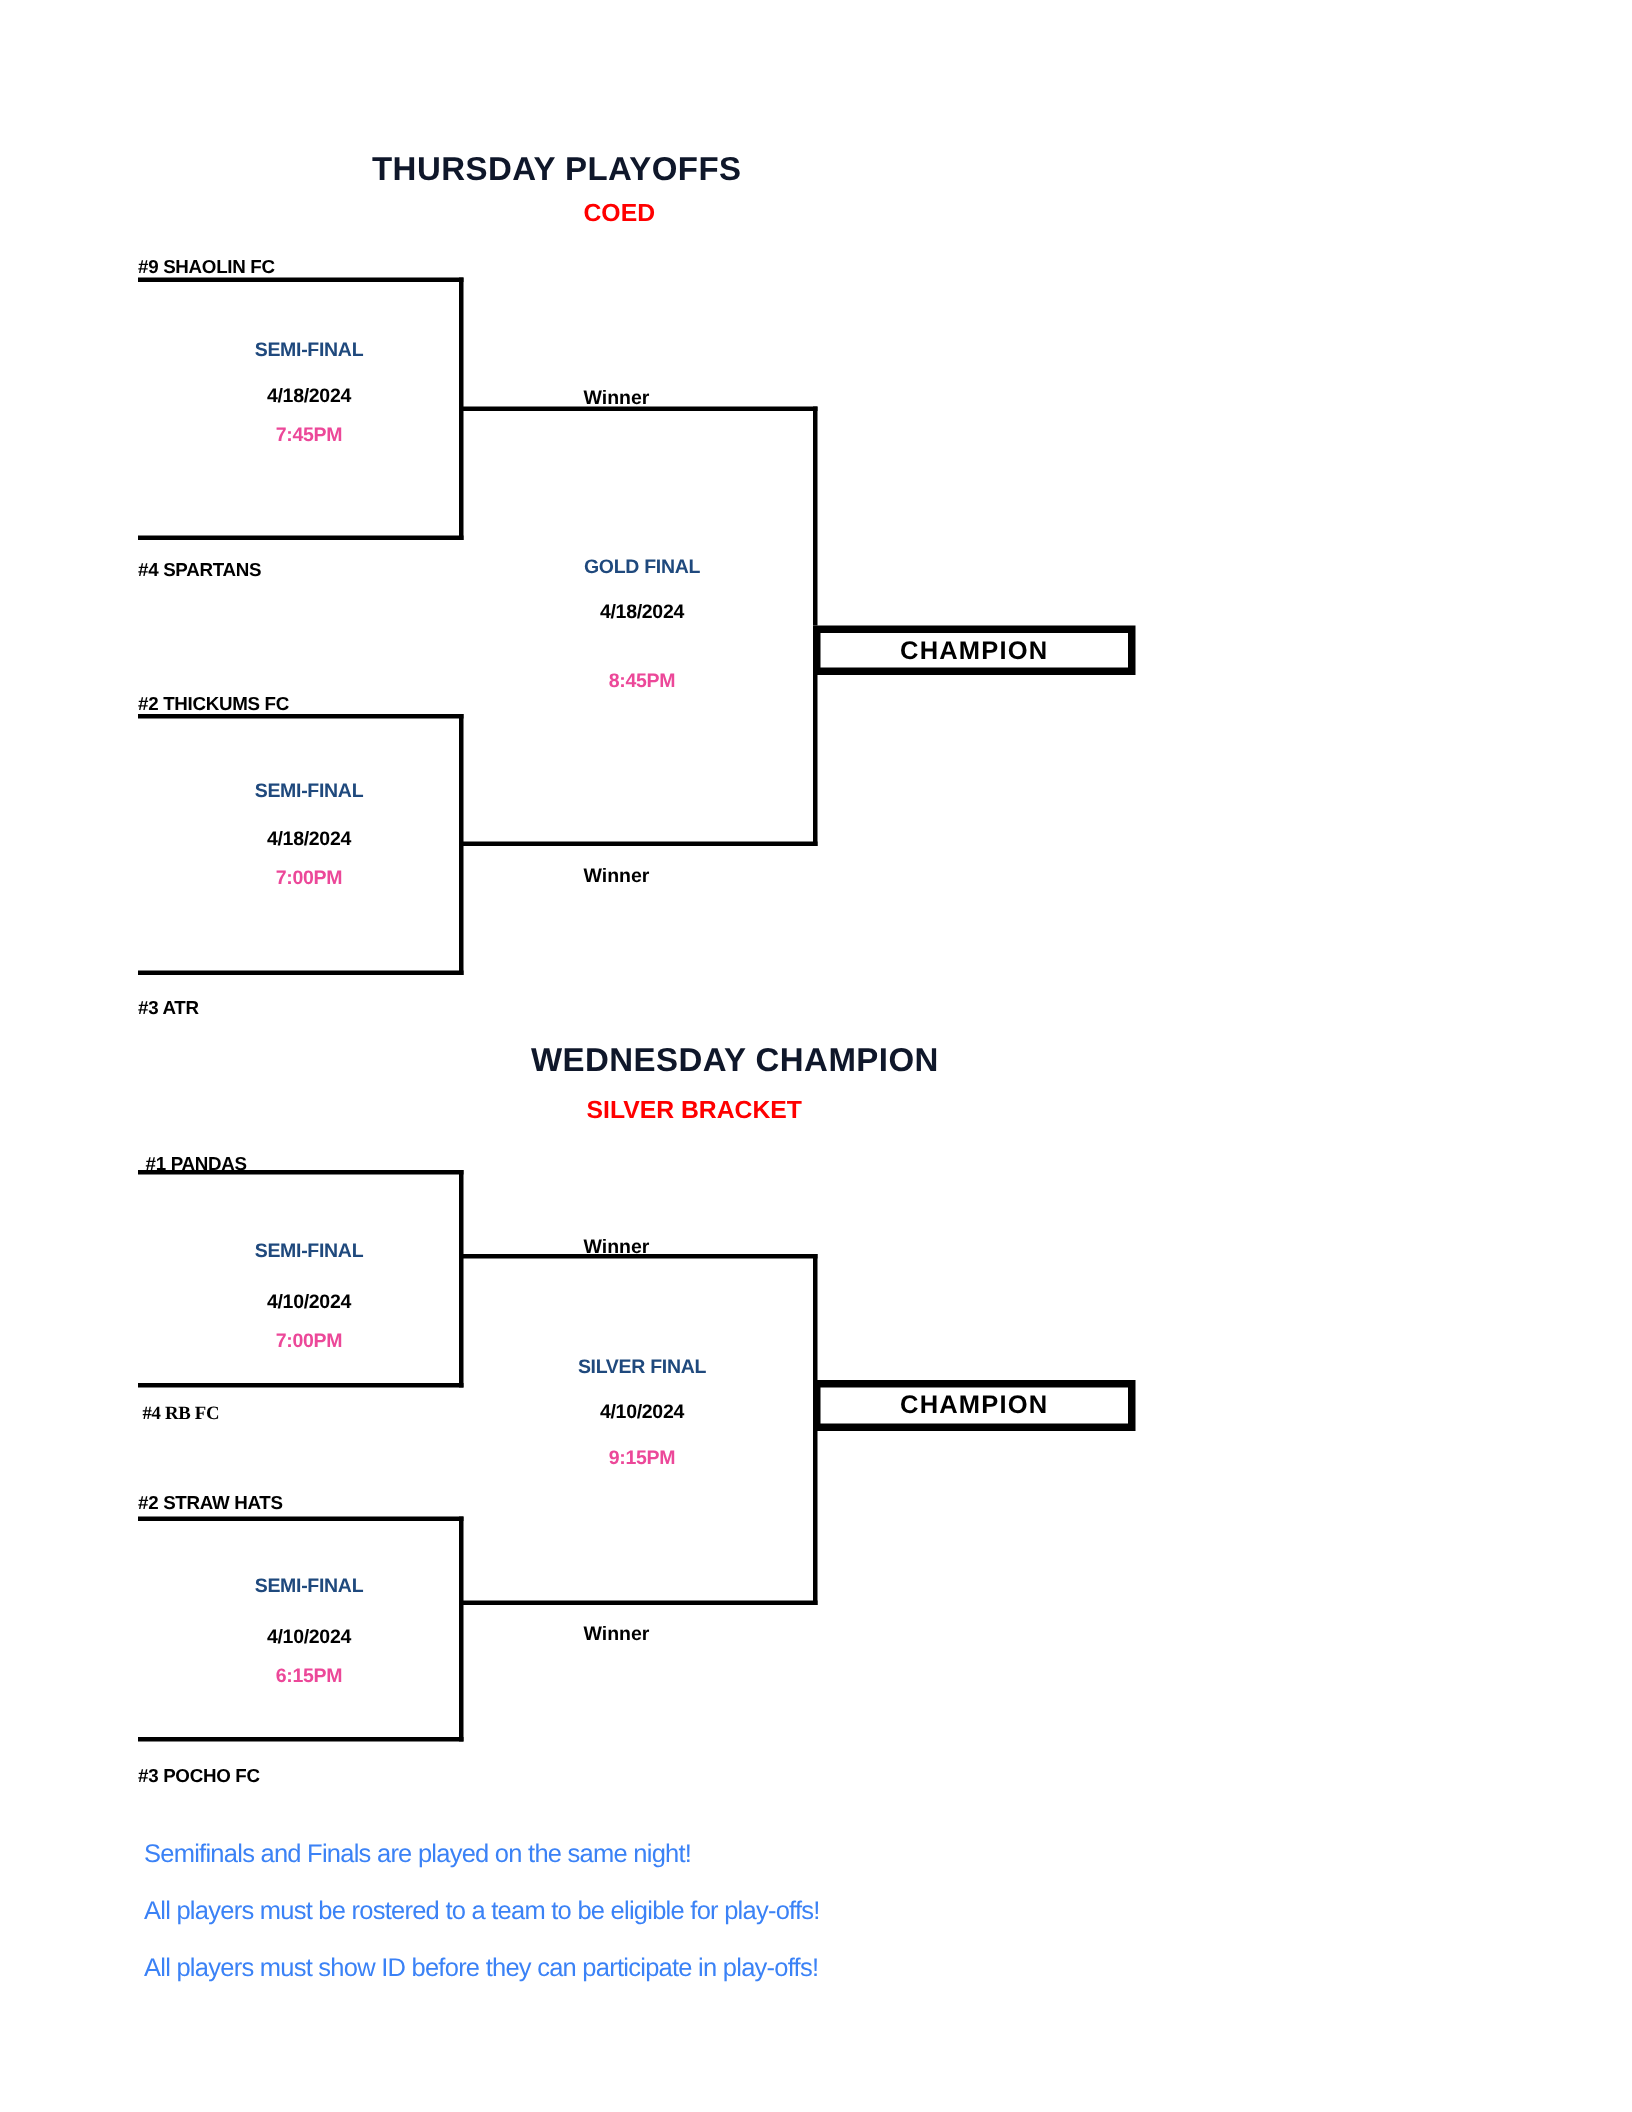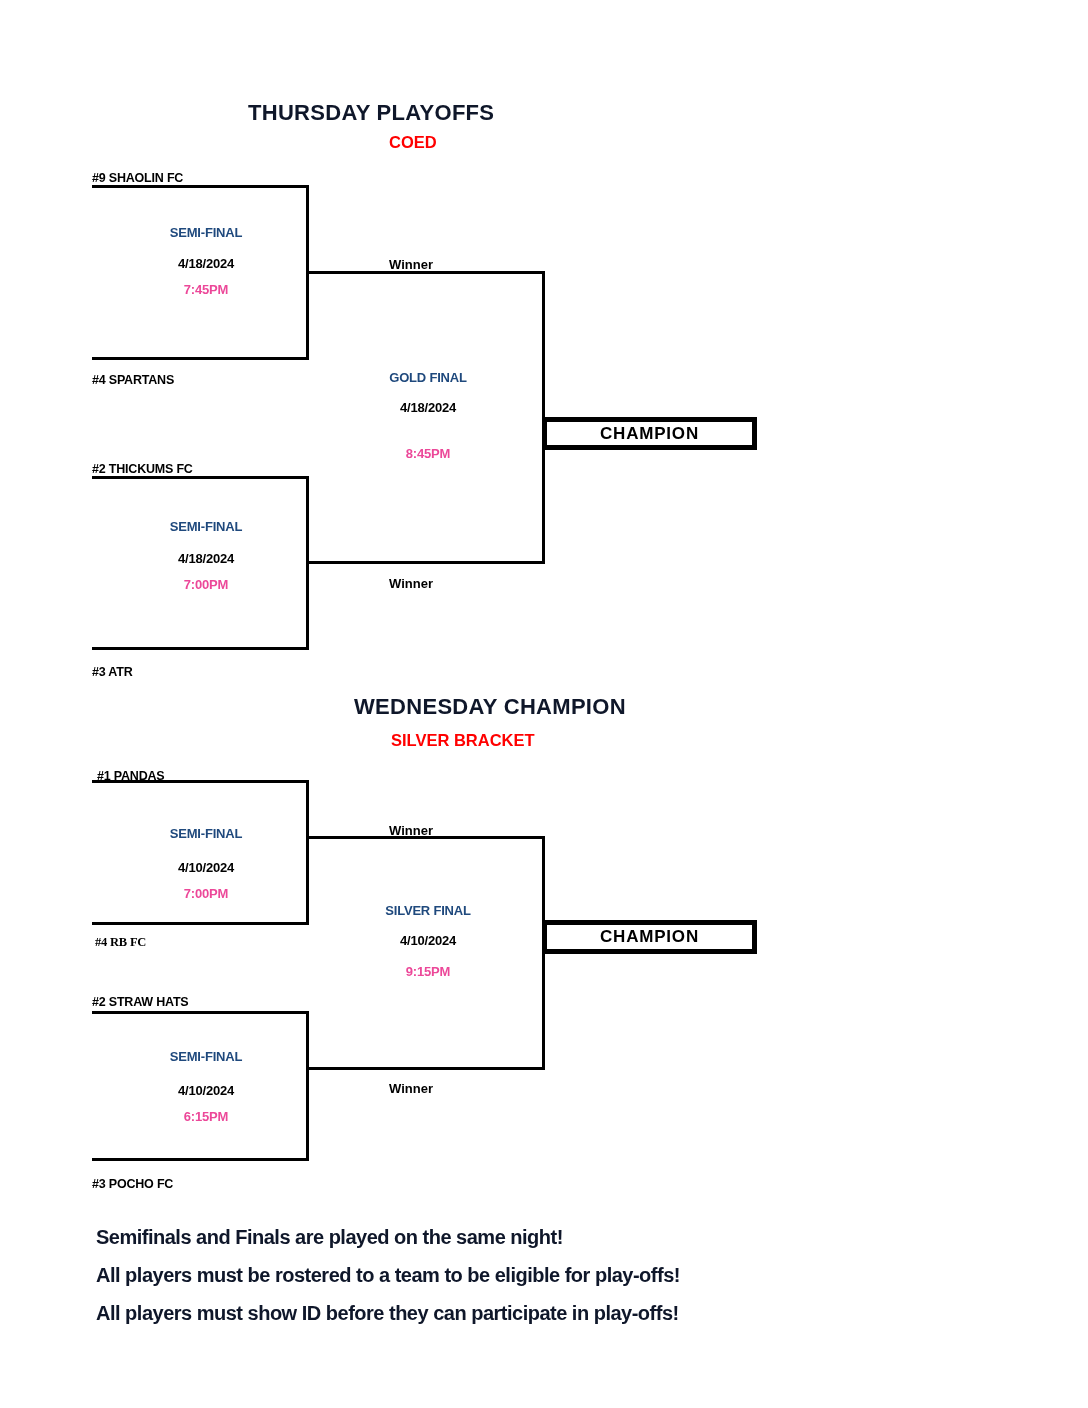--- a/index.html
+++ b/index.html
@@ -10,21 +10,21 @@
   .title{position:absolute;font-weight:bold;font-size:22px;letter-spacing:0.3px;color:#0f172a;white-space:nowrap;}
   .division{position:absolute;font-weight:bold;font-size:16.5px;color:#FF0000;white-space:nowrap;}
   .team{position:absolute;font-weight:bold;font-size:12.5px;letter-spacing:-0.2px;color:#000;white-space:nowrap;}
   .block{position:absolute;width:140px;text-align:center;font-weight:bold;font-size:13px;letter-spacing:-0.2px;white-space:nowrap;}
   .lbl{color:#1F497D;}
   .date{color:#000000;}
   .time{color:#ec4899;}
   .winner{position:absolute;width:100px;text-align:center;font-weight:bold;font-size:13px;color:#000;white-space:nowrap;}
   .champ-box{position:absolute;border:5px solid #000;background:#fff;display:flex;align-items:center;justify-content:center;
              font-weight:bold;font-size:17px;letter-spacing:0.8px;color:#000;}
-  .footer-line{position:absolute;font-weight:bold;font-size:20px;letter-spacing:-0.5px;color:#0f172a;white-space:nowrap;}
+  .footer-line{position:absolute;font-weight:normal;font-size:17px;letter-spacing:-0.5px;color:#3b82f6;white-space:nowrap;}
 </style>
 </head>
 <body>
 
 <div class="page">
 
   <div class="title" style="left:248px;top:100px;">THURSDAY PLAYOFFS</div>
   <div class="division" style="left:389px;top:133px;">COED</div>
 
   <div class="team" style="left:92px;top:171px;">#9 SHAOLIN FC</div>

